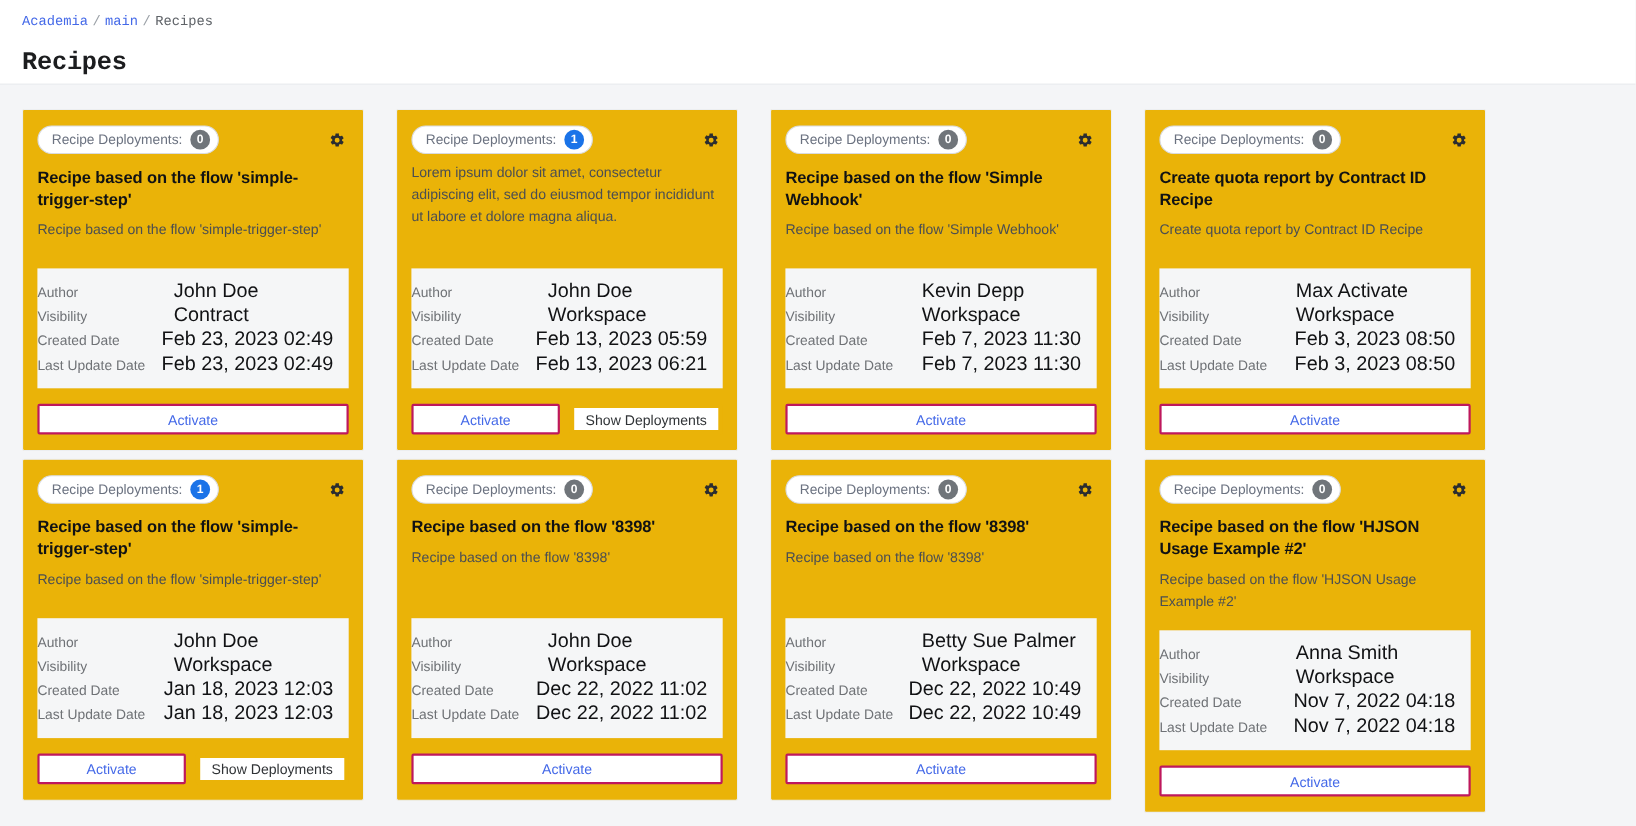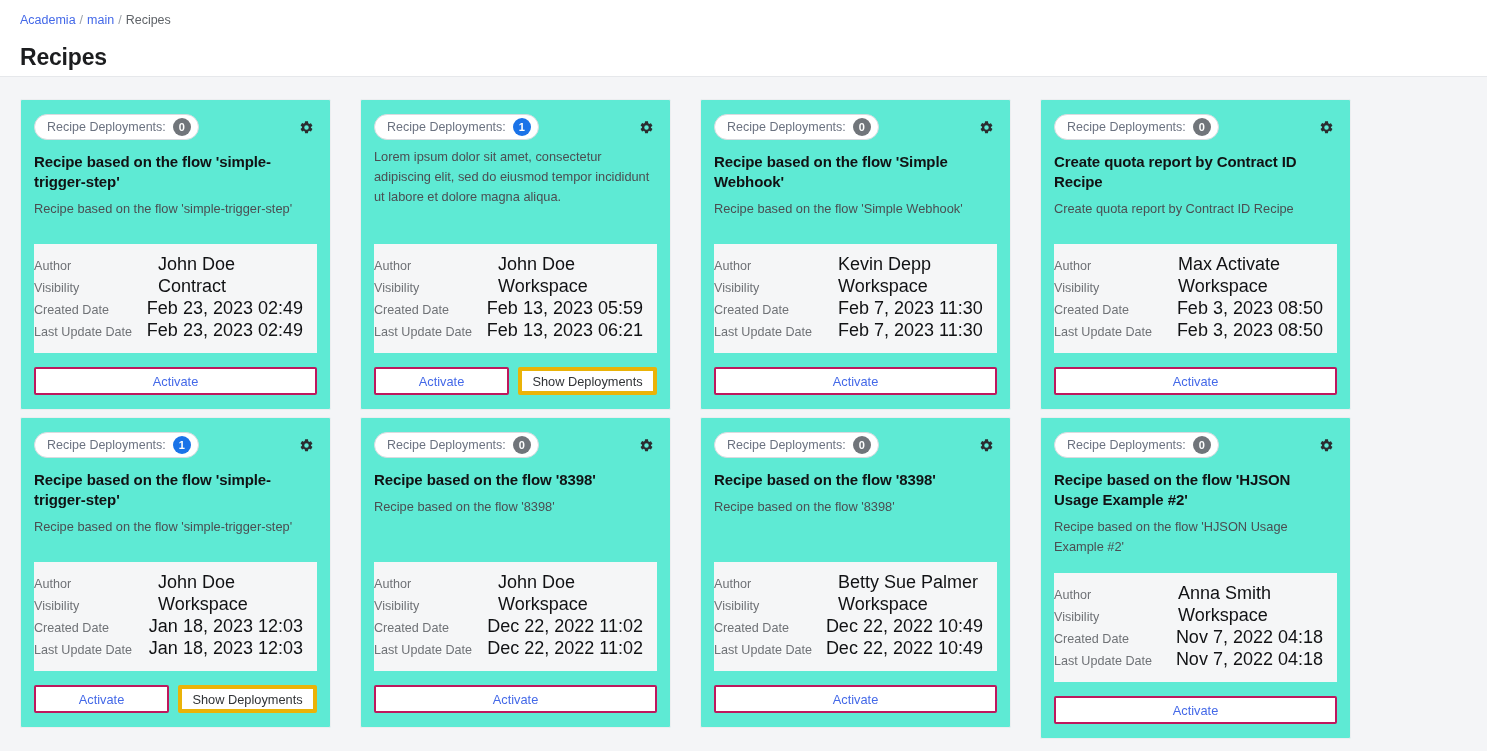--- a/index.html
+++ b/index.html
@@ -13,20 +13,21 @@
     font-family: "Liberation Sans", sans-serif;
     -webkit-font-smoothing: antialiased;
   }
 
   
   .header-band {
     background: #ffffff;
     padding: 10px 20px 0 20px;
     height: 77px;
     border-bottom: 1px solid #e6e8eb;
+    font-family: Liberation Mono, monospace;
   }
   .breadcrumb {
     font-size: 12.5px;
     line-height: 16px;
     color: #6b7280;
     white-space: nowrap;
     padding-top: 2px;
   }
   .breadcrumb a {
     color: #4469e8;
@@ -53,21 +54,21 @@
   .grid {
     display: grid;
     grid-template-columns: repeat(4, 340px);
     gap: 7px 0;
   }
   .grid-cell {
     padding: 0 29px 0 0;
   }
 
   .card {
-    background: #5eead4;
+    background: #eab308;
     border: 1px solid #eceef0;
     border-radius: 2px;
     padding: 14px 13px 14px 13px;
     display: flex;
     flex-direction: column;
     min-height: 311px;
   }
 
   .card-top {
     display: flex;

